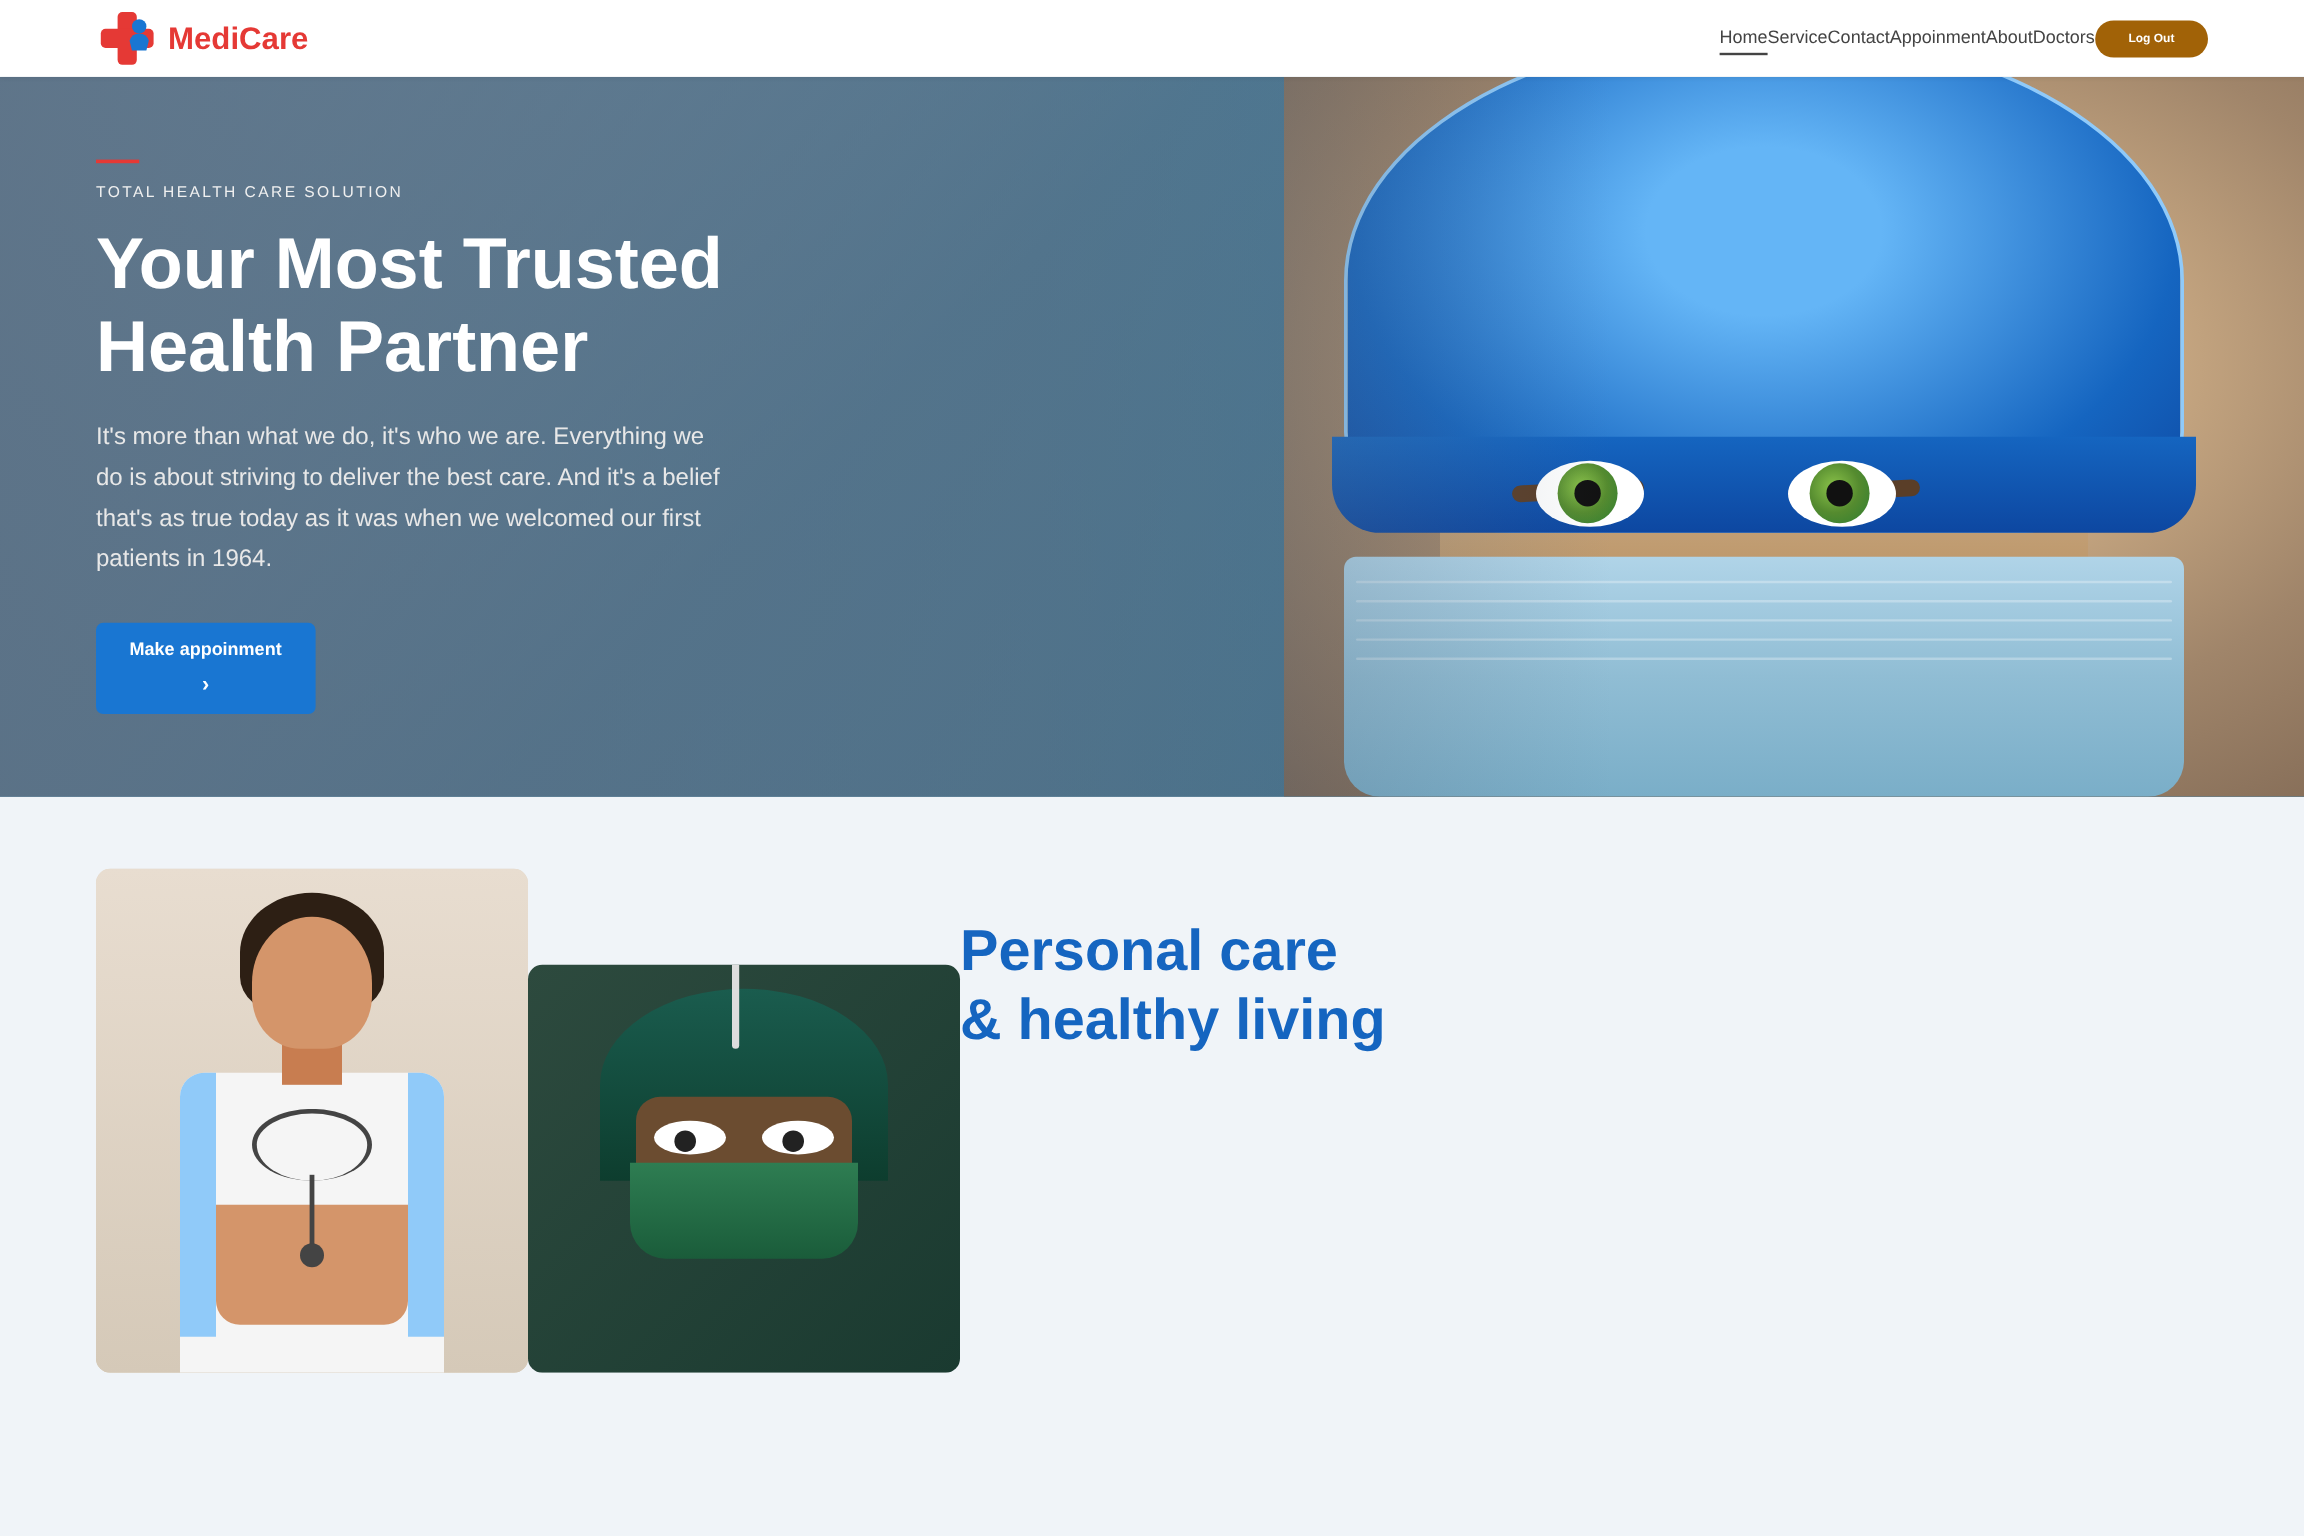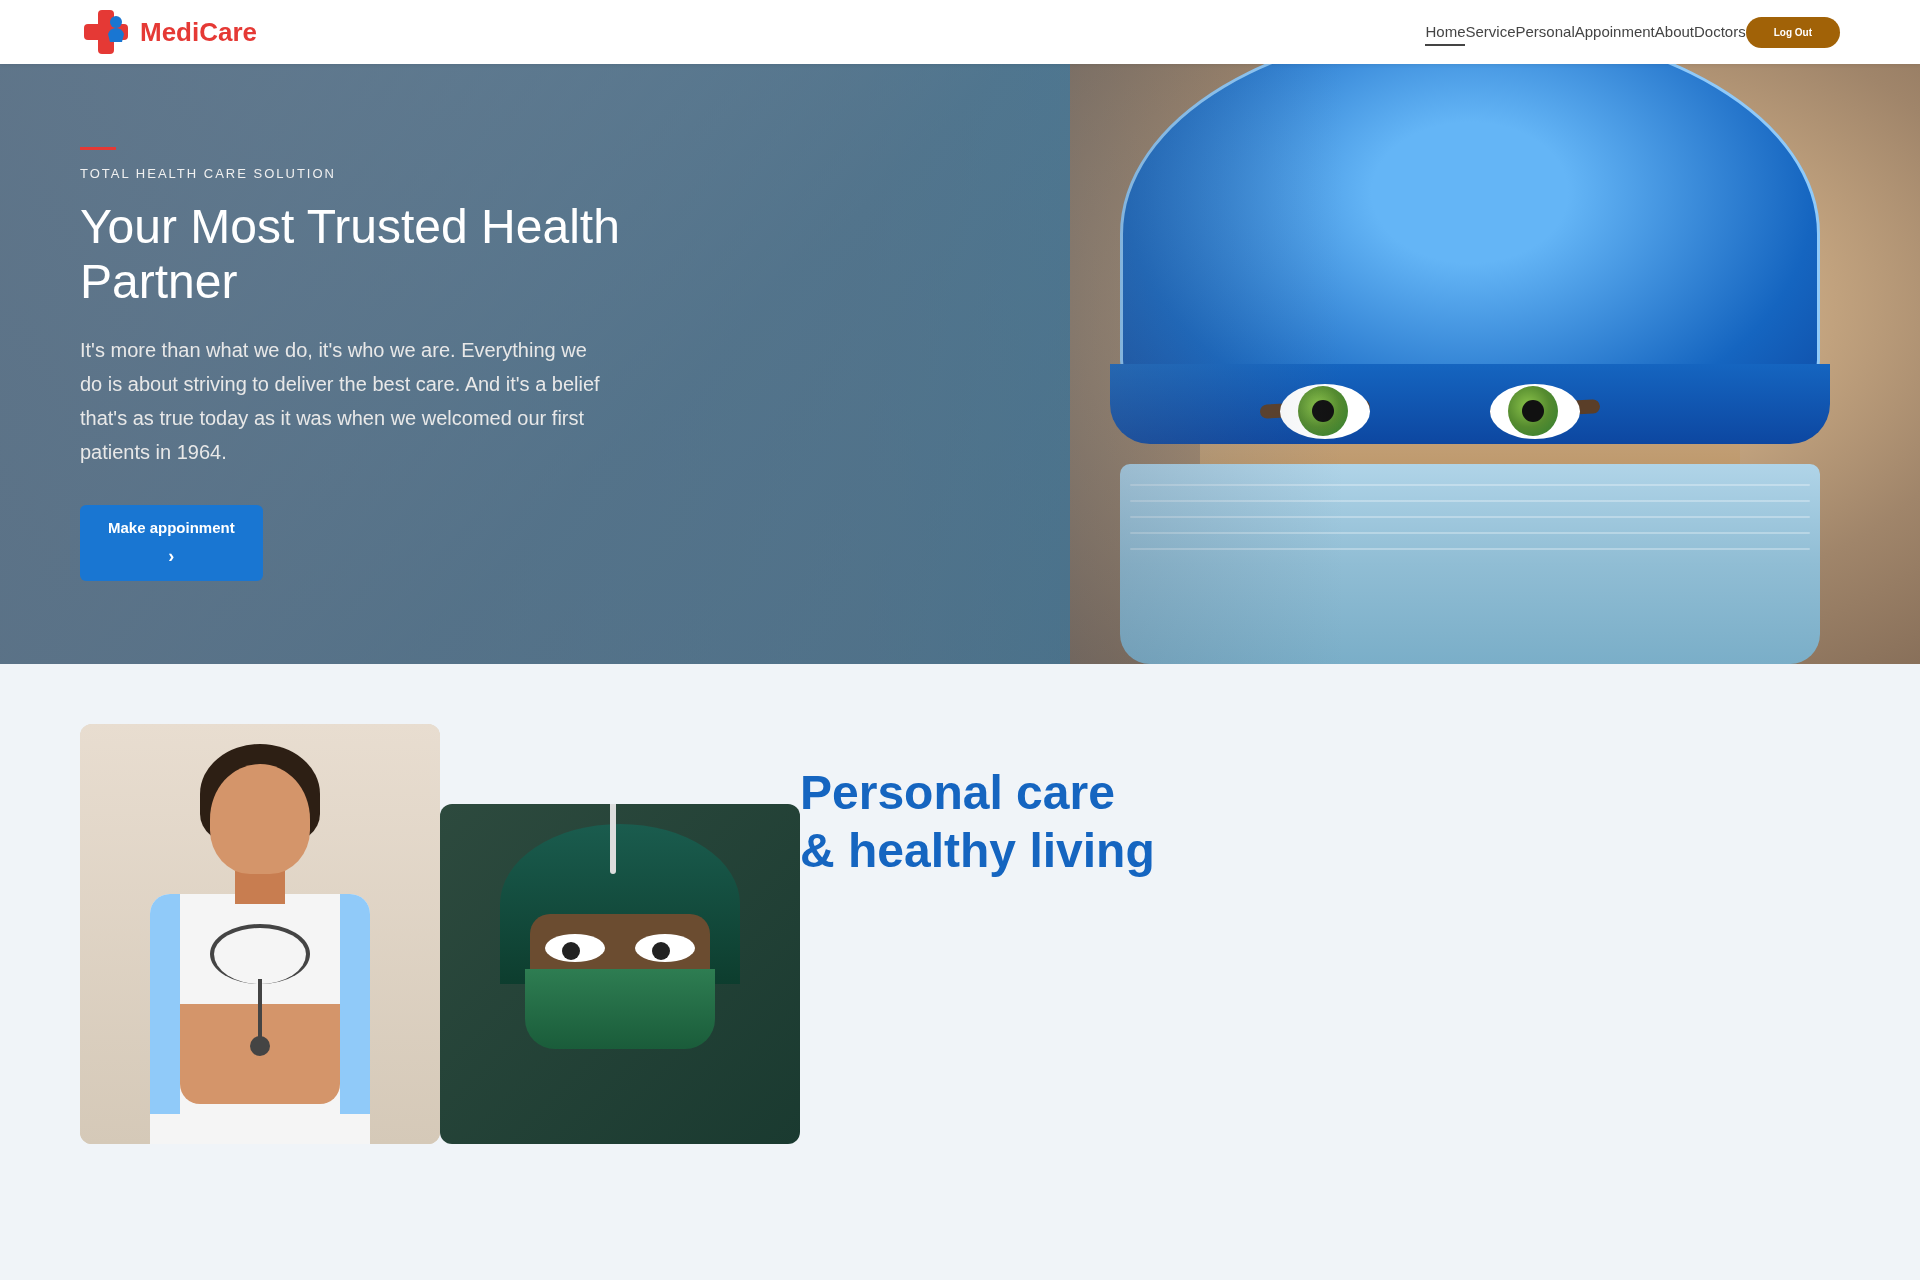--- a/index.html
+++ b/index.html
@@ -215,22 +215,22 @@
     }
     .hero-subtitle {
       font-size: 13px;
       font-weight: 400;
       letter-spacing: 2px;
       text-transform: uppercase;
       margin-bottom: 18px;
       color: #f0f0f0;
     }
     .hero-title {
-      font-size: 48px;
-      font-weight: 400;
+      font-size: 60px;
+      font-weight: 700;
       line-height: 1.15;
       margin-bottom: 24px;
     }
     .hero-desc {
       font-size: 20px;
       line-height: 1.7;
       color: #e8e8e8;
       max-width: 520px;
       margin-bottom: 36px;
     }
@@ -313,21 +313,21 @@
       <circle cx="36" cy="16" r="6" fill="#1976d2"></circle>
       <path d="M28 28 Q30 22 36 22 Q42 22 44 28 L42 36 L30 36 Z" fill="#1976d2"></path>
     </svg>
     <span class="logo-text">
       <span style="color:#e53935">Medi</span><span>Care</span>
     </span>
   </div>
   <ul class="nav-links">
     <li><a href="#" class="active">Home</a></li>
     <li><a href="#">Service</a></li>
-    <li><a href="#">Personal</a></li>
+    <li><a href="#">Contact</a></li>
     <li><a href="#">Appoinment</a></li>
     <li><a href="#">About</a></li>
     <li><a href="#">Doctors</a></li>
     <li><button class="logout-btn">Log Out</button></li>
   </ul>
 </nav>
 
 <section class="hero">
   <div class="hero-bg"></div>
 

